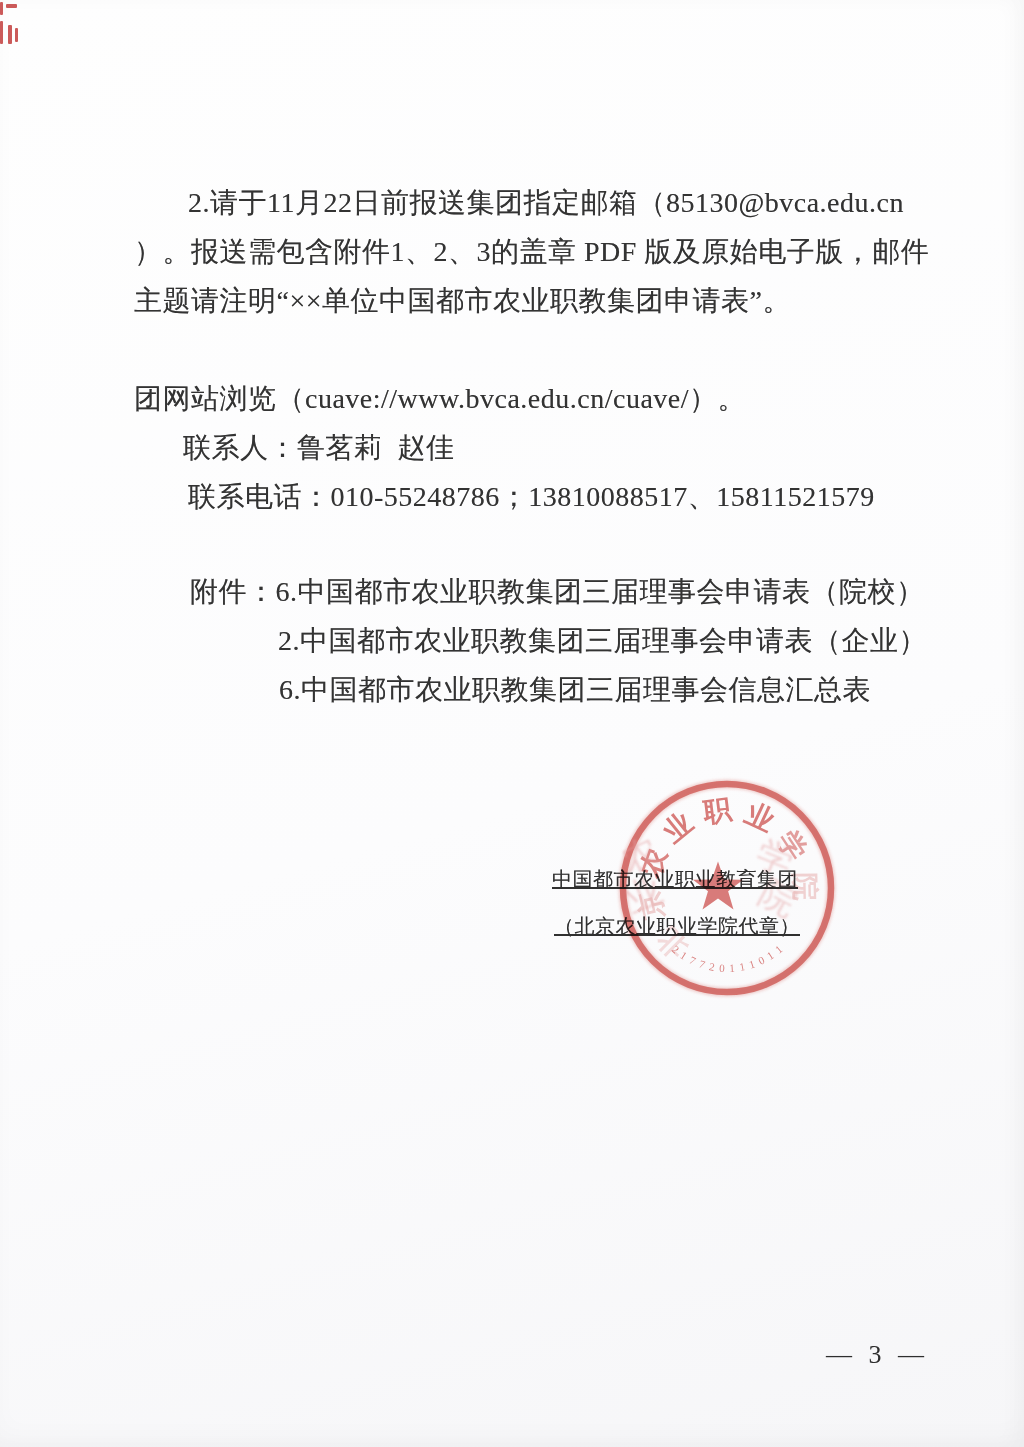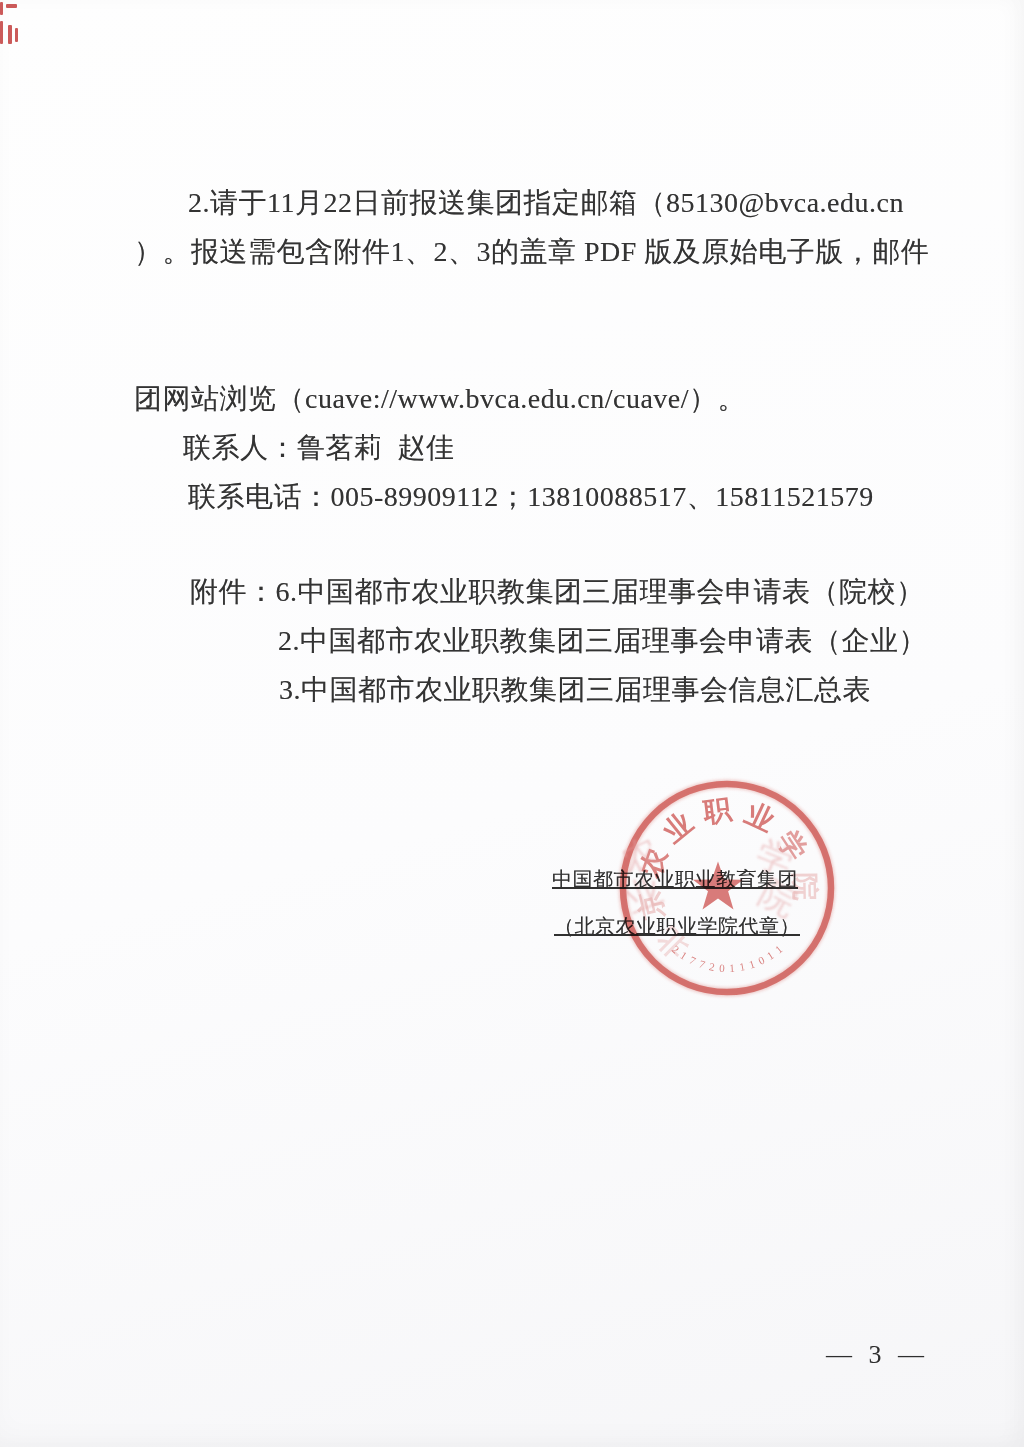--- a/index.html
+++ b/index.html
@@ -66,27 +66,28 @@
   <div>
     <div class="mark m1"></div>
     <div class="mark m2"></div>
     <div class="mark m3"></div>
     <div class="mark m4"></div>
     <div class="mark m5"></div>
   </div>
 
   <div class="line" style="left:188px;top:184px">2.请于11月22日前报送集团指定邮箱（85130@bvca.edu.cn</div>
   <div class="line" style="left:134px;top:233px">）。报送需包含附件1、2、3的盖章 PDF 版及原始电子版，邮件</div>
+  <div class="line" style="left:134px;top:282px">主题请注明“××单位中国都市农业职教集团申请表”。</div>
   <div class="line" style="left:134px;top:380px">团网站浏览（cuave://www.bvca.edu.cn/cuave/）。</div>
   <div class="line" style="left:183px;top:429px">联系人：鲁茗莉  赵佳</div>
-  <div class="line" style="left:188px;top:478px">联系电话：005-89909112；13810088517、15811521579</div>
+  <div class="line" style="left:188px;top:478px">联系电话：010-55248786；13810088517、15811521579</div>
 
   <div class="line" style="left:190px;top:573px">附件：6.中国都市农业职教集团三届理事会申请表（院校）</div>
   <div class="line" style="left:278px;top:622px">2.中国都市农业职教集团三届理事会申请表（企业）</div>
-  <div class="line" style="left:279px;top:671px">3.中国都市农业职教集团三届理事会信息汇总表</div>
+  <div class="line" style="left:279px;top:671px">6.中国都市农业职教集团三届理事会信息汇总表</div>
 
   <div class="line sig" style="left:552px;top:866px">中国都市农业职业教育集团</div>
   <div class="line sig" style="left:554px;top:913px">（北京农业职业学院代章）</div>
 
   <svg id="seal-svg" width="340" height="245" viewBox="0 0 340 245">
     <defs>
       <filter id="sblur" x="-20%" y="-20%" width="140%" height="140%">
         <feGaussianBlur stdDeviation="1.6"></feGaussianBlur>
       </filter>
       <filter id="gblur" x="-40%" y="-40%" width="180%" height="180%">

